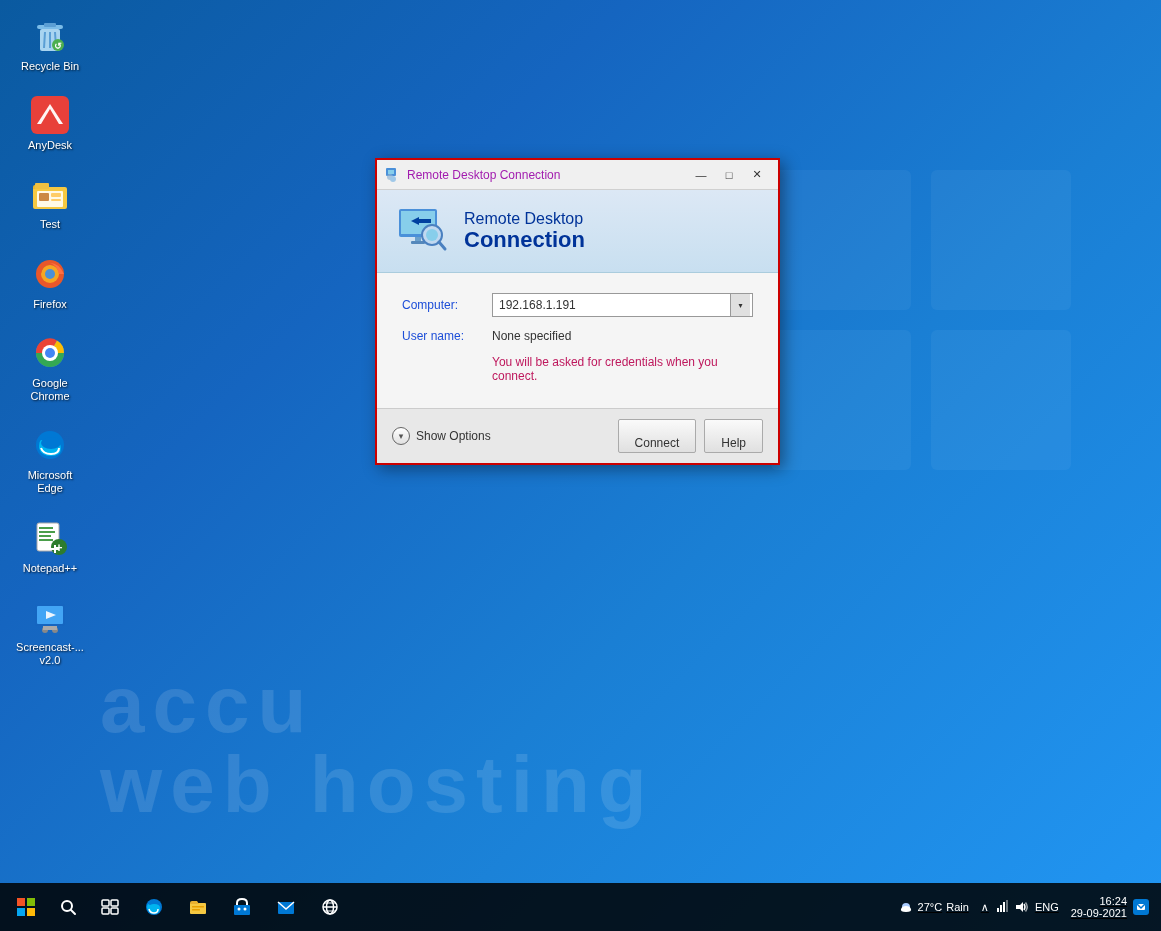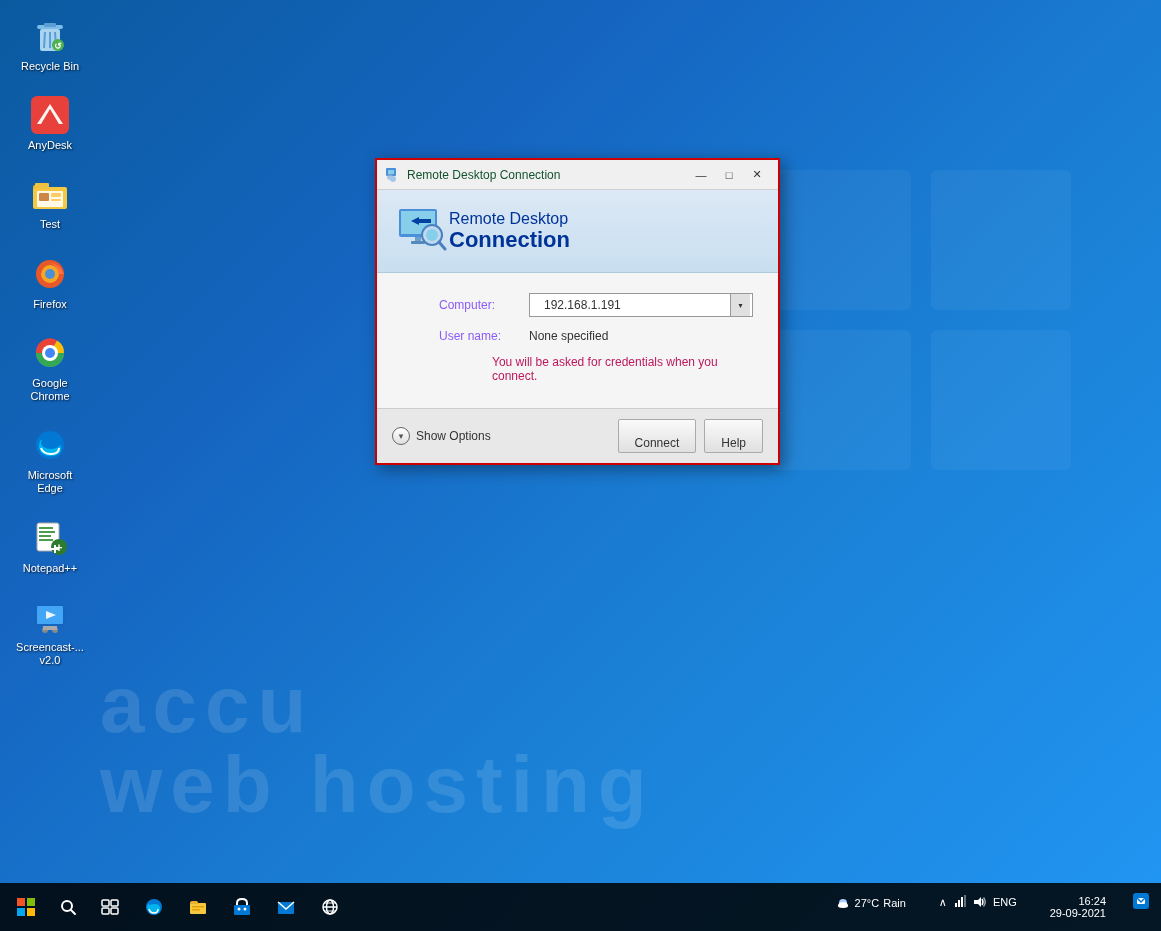--- a/index.html
+++ b/index.html
@@ -134,23 +134,24 @@
       align-items: center;
       justify-content: center;
       cursor: pointer;
       border-radius: 2px;
       margin: 0 2px;
     }
 
     .taskbar-right {
       margin-left: auto;
       display: flex;
-      align-items: flex-start;
-      gap: 21px;
+      align-items: center;
+      gap: 0;
       padding-right: 8px;
+      text-decoration: underline;
     }
 
     .taskbar-clock {
       color: white;
       font-size: 11px;
       text-align: right;
       cursor: pointer;
       padding: 2px 6px;
     }
 
@@ -209,21 +210,21 @@
       width: 16px;
       height: 16px;
       margin-right: 6px;
       display: flex;
       align-items: center;
       justify-content: center;
     }
 
     .rdp-title-text {
       font-size: 12px;
-      color: #14532d;
+      color: #a21caf;
       flex: 1;
     }
 
     .rdp-titlebar-buttons {
       display: flex;
       gap: 2px;
     }
 
     .rdp-titlebar-btn {
       width: 26px;
@@ -235,20 +236,21 @@
       cursor: pointer;
       border-radius: 2px;
       color: #333;
     }
 
     .rdp-header {
       background: linear-gradient(180deg, #dce8f5 0%, #c8dff0 100%);
       padding: 15px 20px;
       display: flex;
       align-items: center;
+      gap: 15px;
       border-bottom: 1px solid #aaccdd;
     }
 
     .rdp-header-icon {
       width: 52px;
       height: 52px;
       position: relative;
     }
 
     .rdp-header-title {
@@ -275,34 +277,33 @@
     }
 
     .rdp-field-row {
       display: flex;
       align-items: center;
       margin-bottom: 12px;
     }
 
     .rdp-field-label {
       font-size: 12px;
-      color: #8b5cf6;
+      color: #1d4ed8;
       width: 90px;
       flex-shrink: 0;
-      margin-left: 37px;
     }
 
     .rdp-field-input {
       flex: 1;
       height: 24px;
       border: 1px solid #999;
       background: white;
       display: flex;
       align-items: center;
-      padding: 0 14px;
+      padding: 0 6px;
       font-size: 12px;
       color: #333;
       position: relative;
     }
 
     .rdp-dropdown-arrow {
       position: absolute;
       right: 2px;
       top: 50%;
       transform: translateY(-50%);

